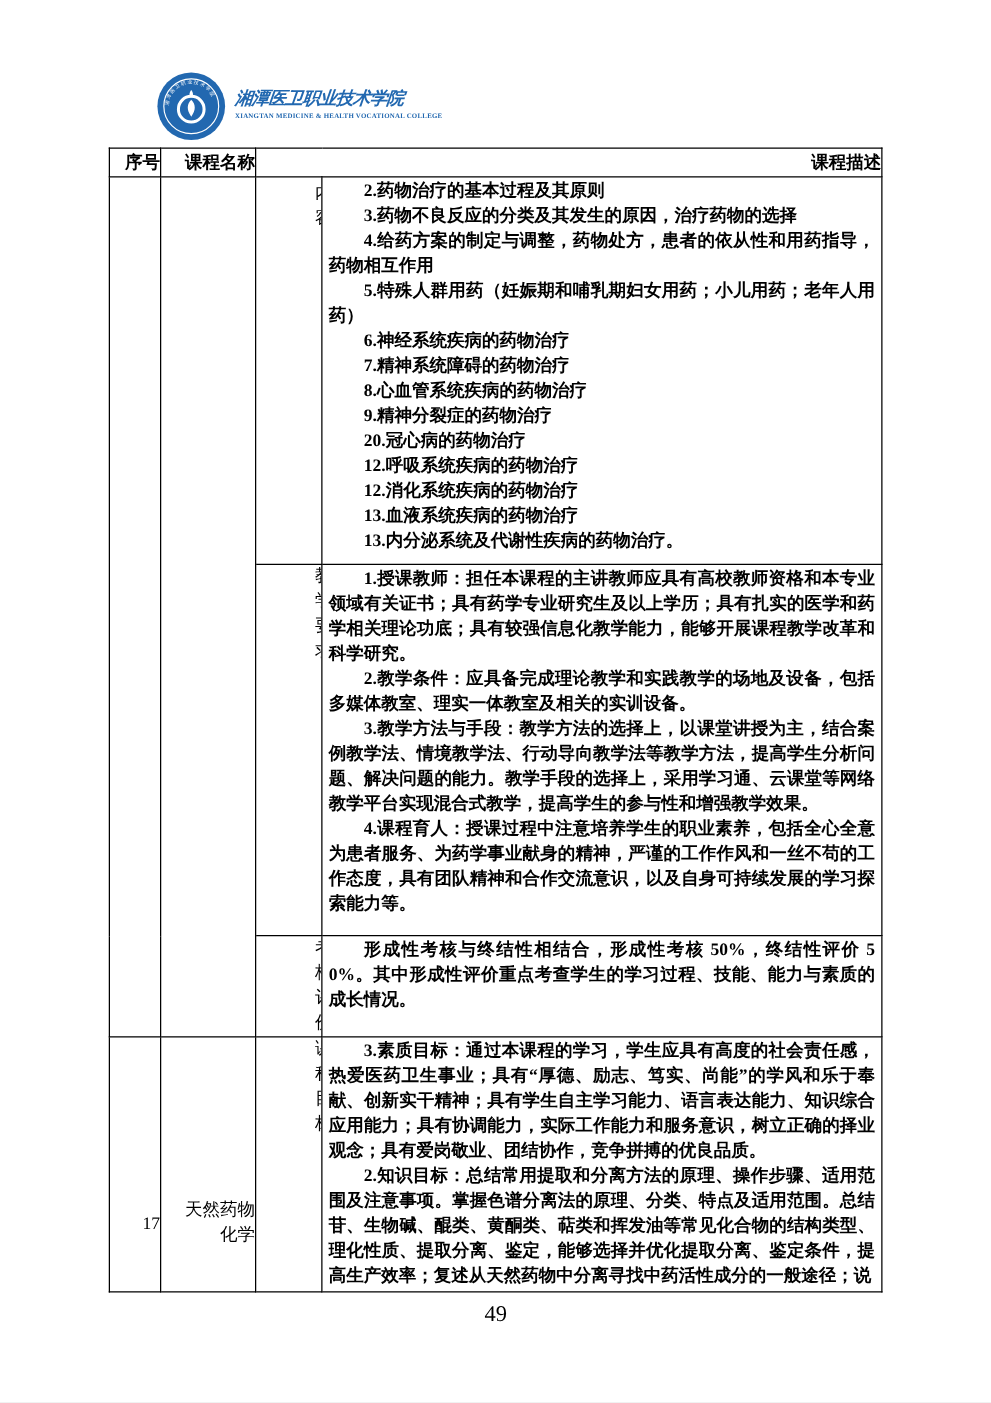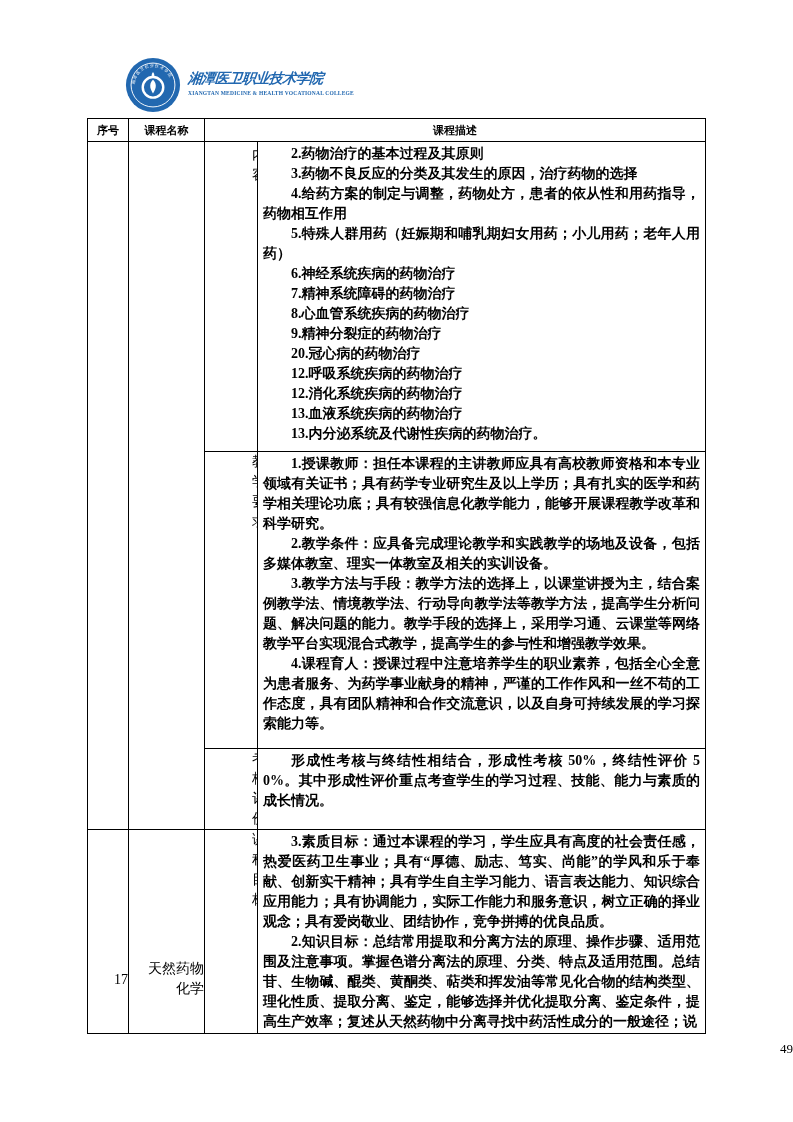--- a/index.html
+++ b/index.html
@@ -53,23 +53,23 @@
     table-layout: fixed;
     font-size: 14px;
     line-height: 20px;
   }
   .course-table td, .course-table th {
     border: 1px solid #000;
     vertical-align: top;
     overflow: hidden;
   }
   .course-table th {
-    font-size: 11px;
+    font-size: 14px;
     font-weight: bold;
-    text-align: center;
+    text-align: right;
     vertical-align: middle;
     height: 23px;
     line-height: 21px;
   }
   .label-cell {
     text-align: center;
     white-space: pre-line;
     vertical-align: middle;
     padding-left: 47px;
   }
@@ -91,22 +91,22 @@
   .r-teach    > td { height: 297px; }
   .r-assess   > td { height: 63px; }
   .r-17       > td { height: 204px; }
 
   
   .page-number {
     position: absolute;
     top: 1041px;
     left: 0;
     width: 100%;
-    text-align: right;
-    font-size: 13px;
+    text-align: center;
+    font-size: 18px;
   }
 </style>
 </head>
 <body>
 
 <div class="page">
 
   <div class="logo-wrap">
     <svg class="logo-svg" viewBox="-30 -30 60 60" aria-hidden="true">
       <circle cx="0" cy="0" r="29" fill="#2268b0"></circle>

